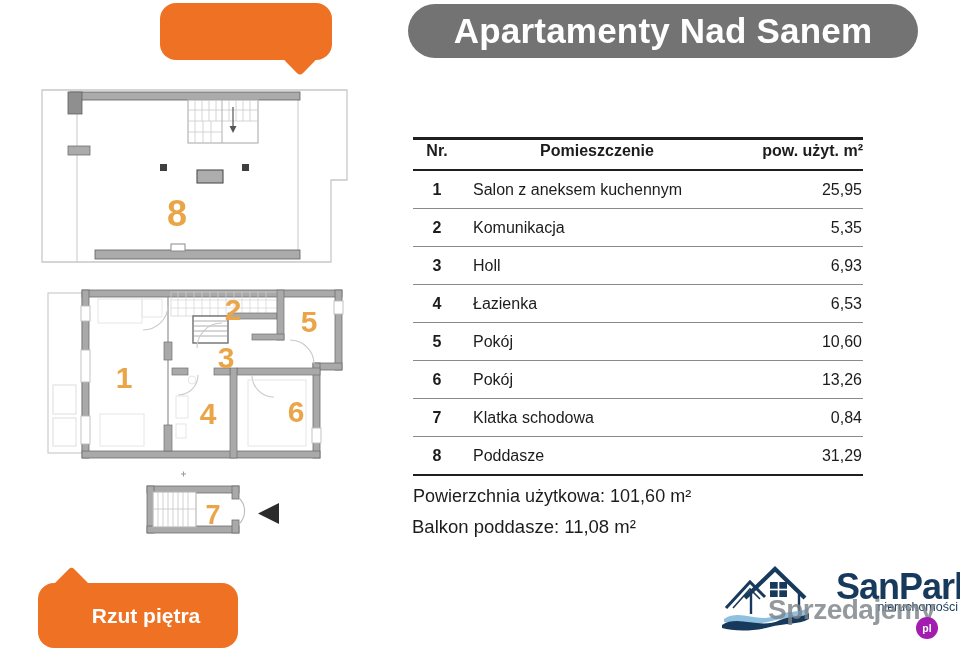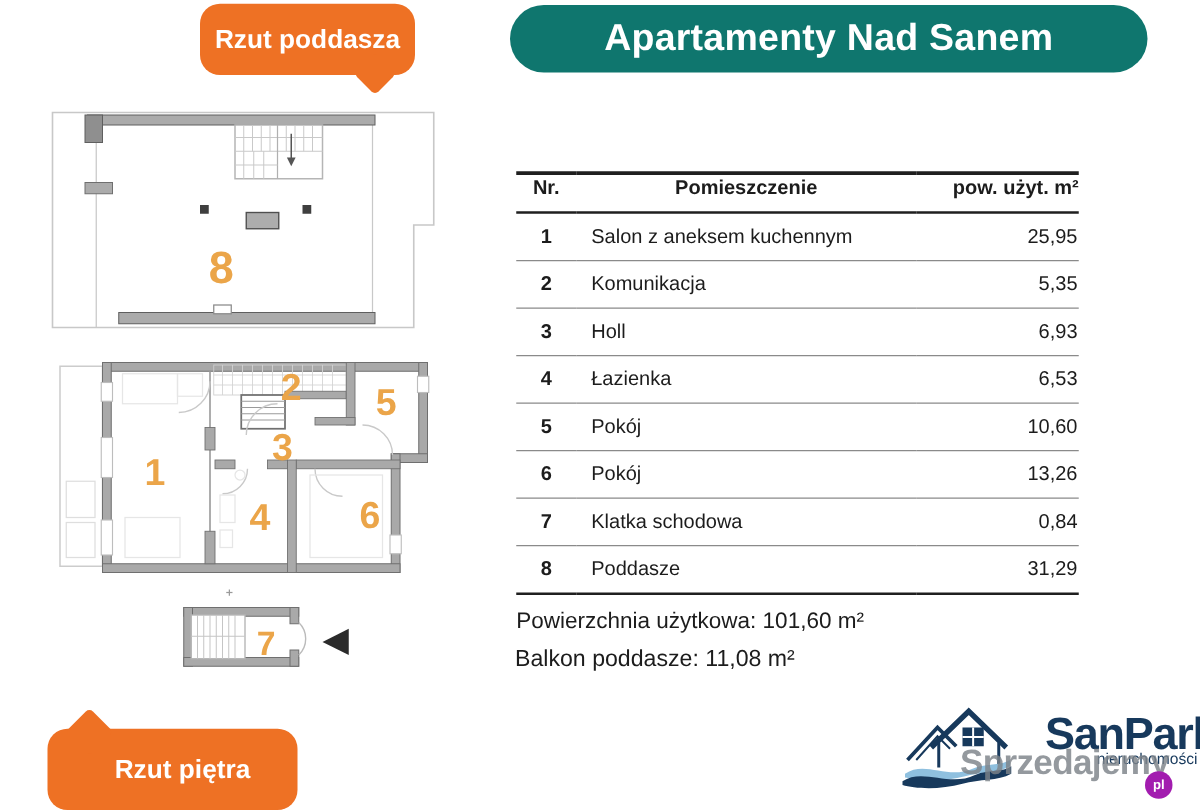--- a/index.html
+++ b/index.html
@@ -3,22 +3,22 @@
 <meta charset="utf-8">
 <style>
   html,body{margin:0;padding:0;}
   body{
     width:960px;height:648px;position:relative;background:#ffffff;
     font-family:"Liberation Sans", sans-serif;color:#1c1c1c;overflow:hidden;
   }
   
   .banner{
     position:absolute;left:408px;top:4px;width:510px;height:54px;
-    background:#0f766e;border-radius:27px;display:flex;align-items:center;justify-content:center;
-    color:#ffffff;font-weight:bold;font-size:30px;letter-spacing:.2px;
+    background:#737373;border-radius:27px;display:flex;align-items:center;justify-content:center;
+    color:#ffffff;font-weight:bold;font-size:35px;letter-spacing:.2px;
   }
   
   .badge{
     position:absolute;background:#ee7124;border-radius:16px;color:#fff;
     font-weight:bold;font-size:21px;display:flex;align-items:center;justify-content:center;
   }
   .badge-attic{left:160px;top:3px;width:172px;height:57px;}
   .badge-floor{left:38px;top:583px;width:184px;height:65px;padding-left:16px;}
   .tail{position:absolute;width:24px;height:24px;background:#ee7124;transform:rotate(45deg);border-radius:4px;}
   .tail-attic{left:128px;top:44px;}
@@ -217,21 +217,20 @@
       <line x1="188" y1="492" x2="188" y2="527"></line>
       <line x1="153" y1="509" x2="196" y2="509"></line>
     </g>
     <polygon points="279,503 279,524 258,513.5" fill="#2b2b2b"></polygon>
     <text class="room-num" x="213" y="524" font-size="27" text-anchor="middle">7</text>
   </g>
 </svg>
 
 <div class="badge badge-attic">
   <div class="tail tail-attic"></div>
-  <span style="position:relative;z-index:1;">Rzut poddasza</span>
 </div>
 
 <div class="badge badge-floor">
   <div class="tail tail-floor"></div>
   <span style="position:relative;z-index:1;">Rzut piętra</span>
 </div>
 
 <div class="banner">
   <span>Apartamenty Nad Sanem</span>
 </div>

